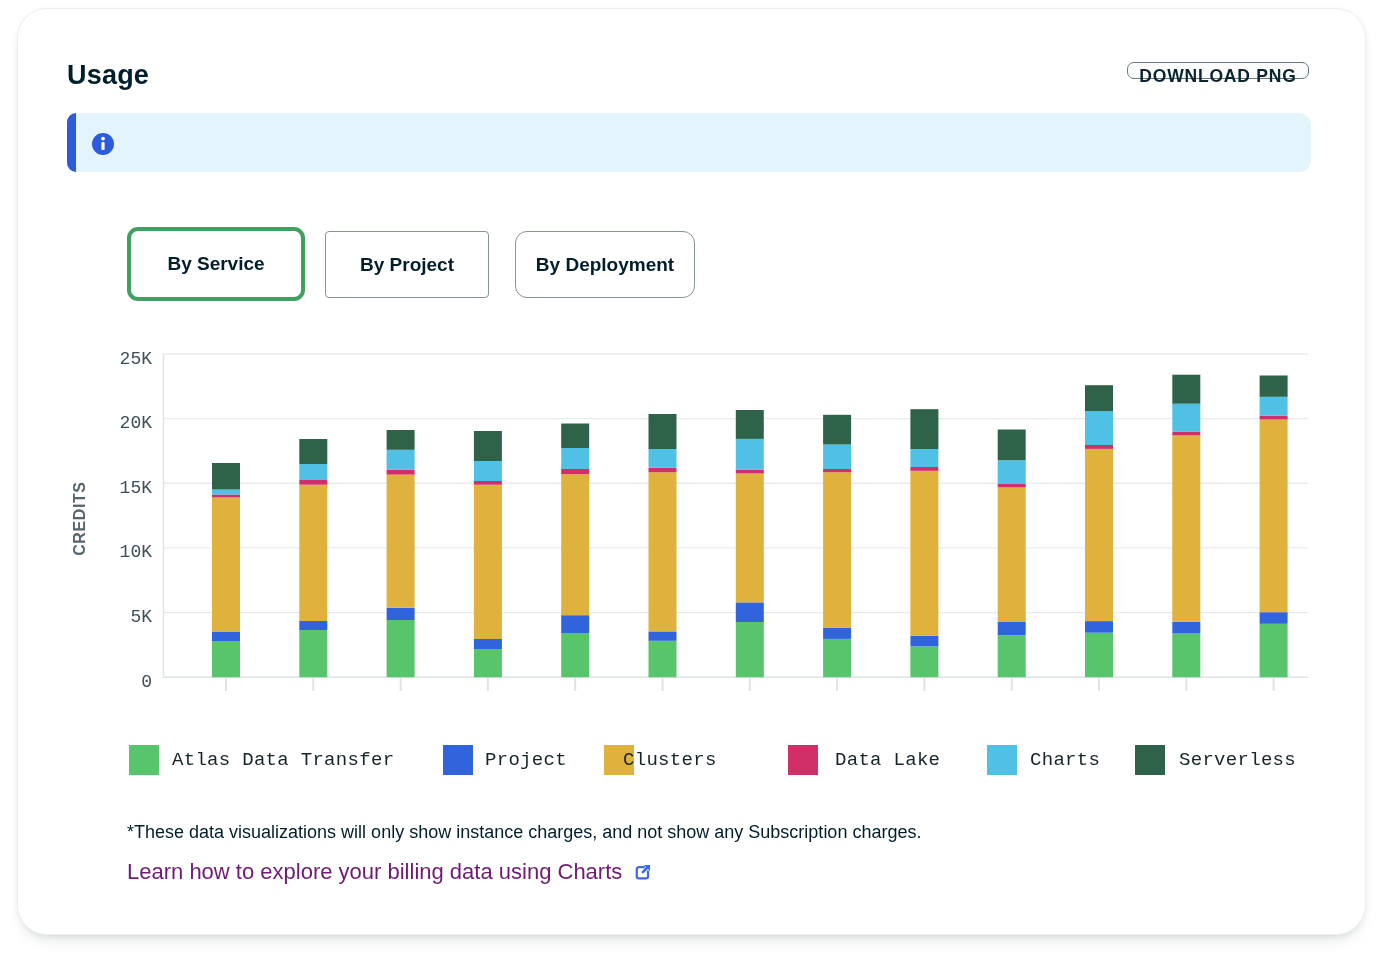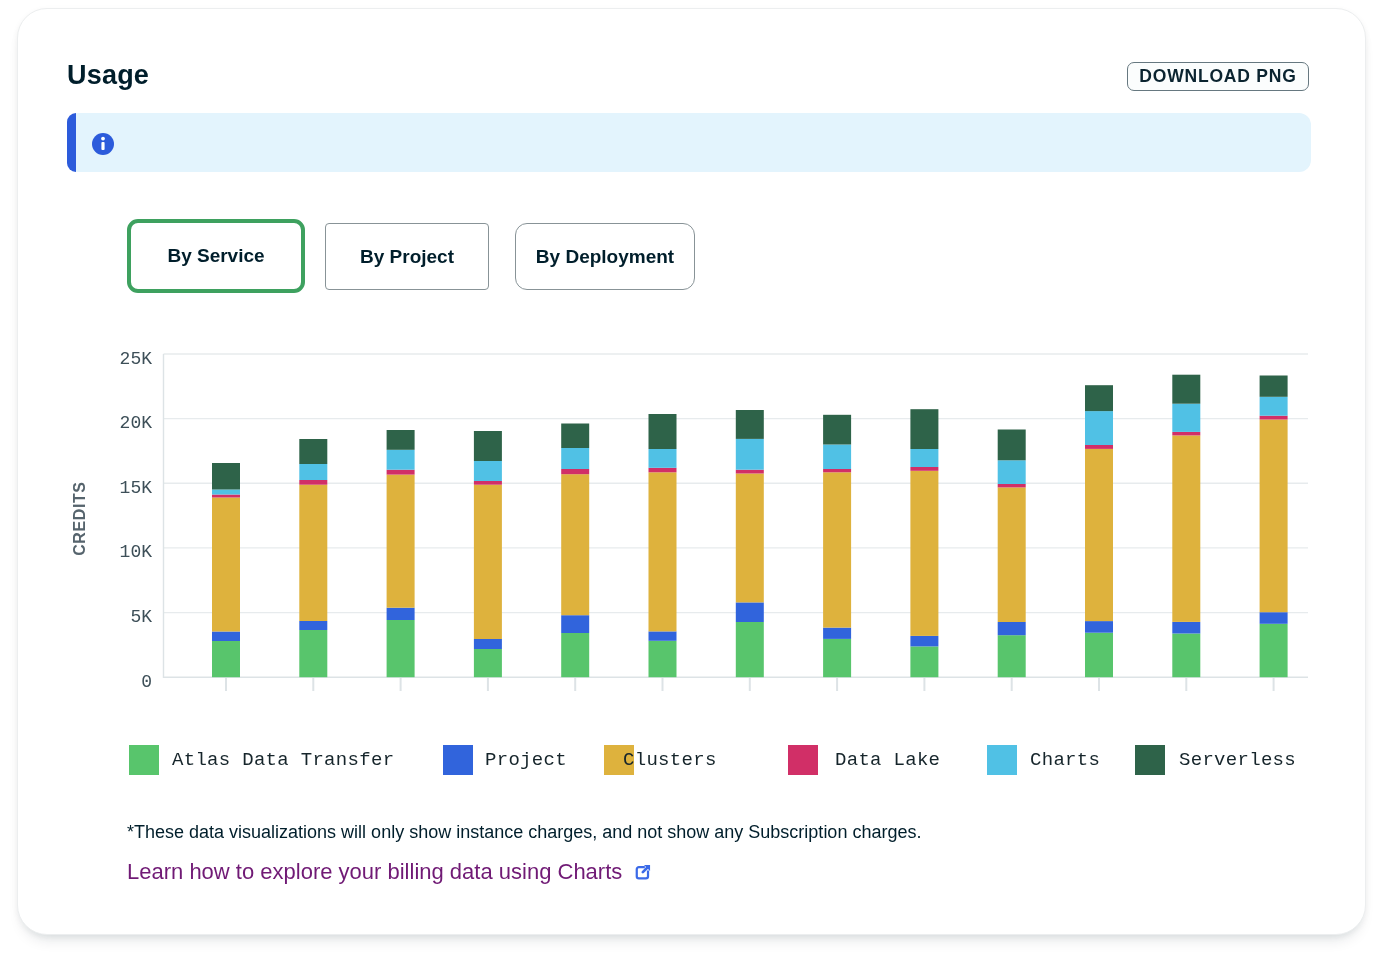--- a/index.html
+++ b/index.html
@@ -1,27 +1,27 @@
 <!DOCTYPE html>
 <html><head><meta charset="utf-8">
 <style>
 * { margin:0; padding:0; box-sizing:border-box; }
 html,body { width:1380px; height:958px; background:#fff; font-family:"Liberation Sans", sans-serif; }
 #card { position:absolute; left:17px; top:8px; width:1349px; height:927px; background:#fff;
   border:1px solid #ECEEEF; border-radius:30px;
   box-shadow:0 10px 16px -8px rgba(0,30,43,.16), 0 2px 6px rgba(0,30,43,.05); }
 #title { position:absolute; left:67px; top:60px; font-size:27px; font-weight:bold; color:#001E2B; letter-spacing:.2px; }
-#dl { position:absolute; left:1127px; top:62px; width:182px; height:29px; border:1px solid #667880;
+#dl { position:absolute; left:1127px; top:62px; width:182px; height:17px; border:1px solid #667880;
   border-radius:7px; background:#FBFDFD; font-size:17.5px; font-weight:bold; letter-spacing:.8px;
   color:#0B2430; text-align:center; line-height:27px; }
 #banner { position:absolute; left:67px; top:113px; width:1244px; height:59px; background:#E3F4FD; border-radius:12px; }
 #banner .bar { position:absolute; left:0; top:0; width:9px; height:59px; background:#2C5BDB; border-radius:12px 0 0 12px; }
 #banner .btext { position:absolute; left:64px; top:19px; font-size:20px; color:#12387F; }
 .tab { position:absolute; background:#fff; color:#001E2B; font-weight:bold; font-size:19px;
-  display:flex; align-items:center; justify-content:center; }
+  display:flex; align-items:center; justify-content:center;margin-top:8px; }
 #t1 { left:127px; top:219px; width:178px; height:74px; border:4px solid #3EA15F; border-radius:11px; }
 #t2 { left:325px; top:223px; width:164px; height:67px; border:1px solid #889397; border-radius:4px; }
 #t3 { left:515px; top:223px; width:180px; height:67px; border:1px solid #889397; border-radius:12px; }
 .sw { position:absolute; top:745px; width:30px; height:30px; }
 .lt { position:absolute; top:749px; font-family:"Liberation Mono", monospace; font-size:19px; letter-spacing:.3px; color:#16252B; }
 #foot { position:absolute; left:127px; top:822px; font-size:18px; color:#001E2B; }
 #link { position:absolute; left:127px; top:859px; font-size:22px; color:#701a75; }
 #link svg { vertical-align:-2px; margin-left:6px; }
 </style></head>
 <body>

